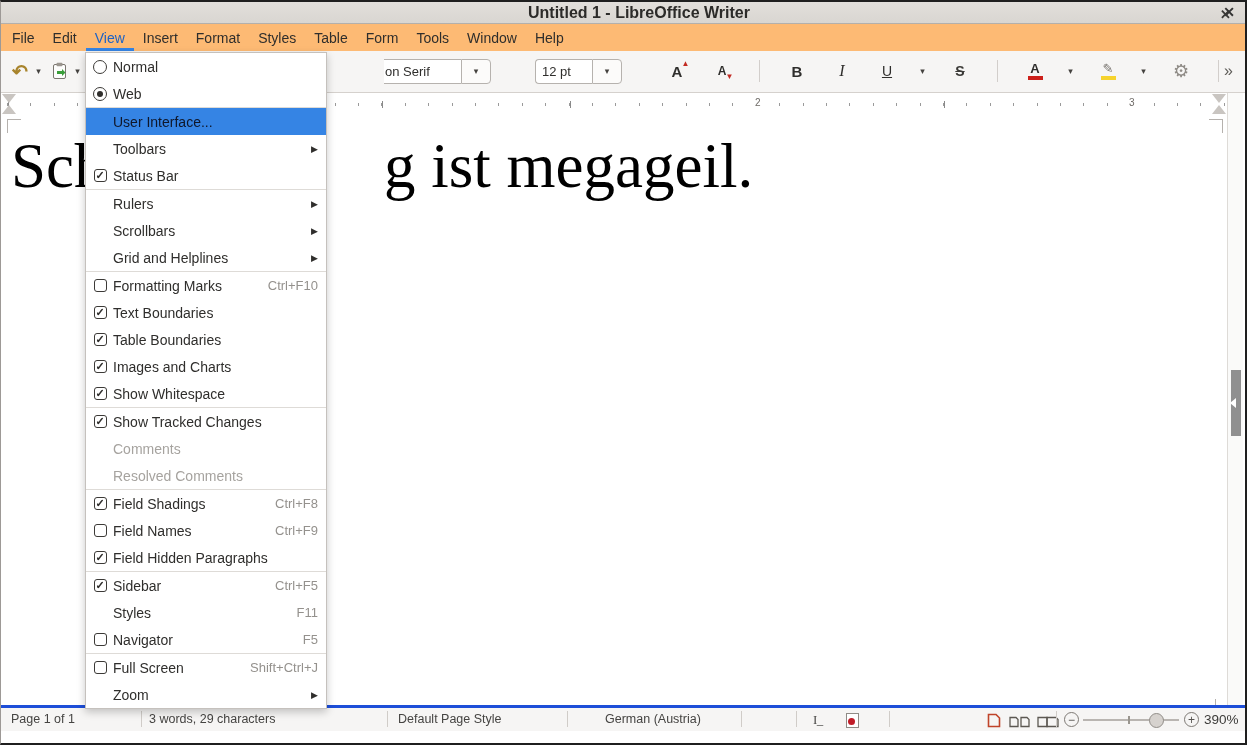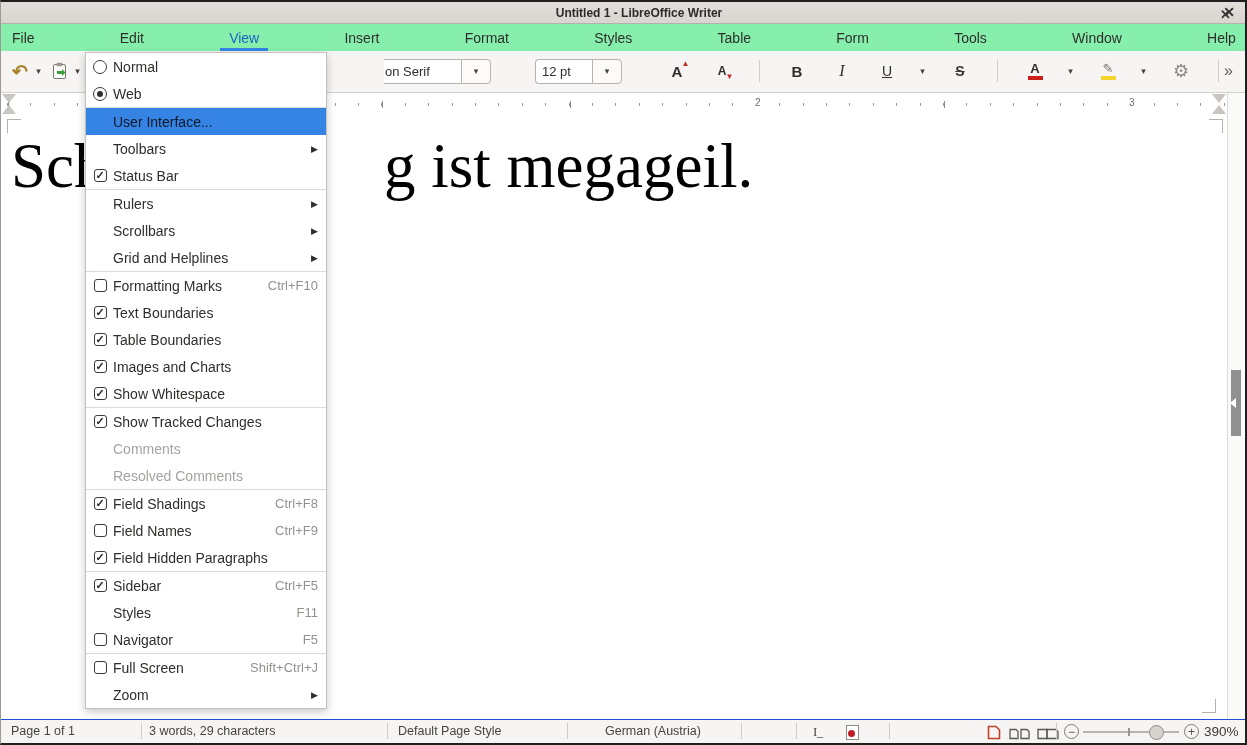--- a/index.html
+++ b/index.html
@@ -6,27 +6,27 @@
   body{width:1247px;height:745px;position:relative;overflow:hidden;
        font-family:"Liberation Sans",sans-serif;background:#fff;
        -webkit-font-smoothing:antialiased;}
   #win{position:absolute;inset:0;border-top:2px solid #1f1f1f;border-right:2px solid #1f1f1f;
        border-bottom:2px solid #1f1f1f;border-left:1px solid #9d9996;box-sizing:border-box;}
 
   
   .titlebar{position:absolute;left:0;right:0;top:0;height:21px;
             background:linear-gradient(#e2dfdb,#d9d6d1);border-bottom:1px solid #b4b0ab;
             display:flex;align-items:center;justify-content:center;}
-  .titlebar .title{font-weight:bold;font-size:12px;color:#2c2b29;margin-left:32px;}
+  .titlebar .title{font-weight:bold;font-size:16px;color:#2c2b29;margin-left:32px;}
   .win-close{position:absolute;right:10px;top:1px;font-size:14px;font-weight:bold;color:#333;
              cursor:pointer;line-height:19px;}
 
   
-  .menubar{position:absolute;left:0;right:0;top:22px;height:27px;background:#86efac;
-           display:flex;align-items:stretch;padding-left:2px;justify-content:space-between;}
+  .menubar{position:absolute;left:0;right:0;top:22px;height:27px;background:#fdba74;
+           display:flex;align-items:stretch;padding-left:2px;}
   .mb-item{padding:0 9px;display:flex;align-items:center;font-size:14px;color:#2f2e2c;
            position:relative;cursor:default;}
   .mb-item.active{color:#1c62c5;}
   .mb-item.active::after{content:"";position:absolute;left:0;right:0;bottom:0;height:3px;background:#3584e4;}
   .doc-close{position:absolute;right:14px;top:5px;font-size:13px;font-weight:bold;color:#3a3936;}
 
   
   .toolbar{position:absolute;left:0;right:0;top:49px;height:41px;background:#f6f5f4;
            border-bottom:1px solid #d5d1cd;}
   .tb-left{position:absolute;left:6px;top:0;height:40px;display:flex;align-items:center;gap:2px;}
@@ -85,22 +85,22 @@
   .corner.br{border-bottom:1px solid #b5b1ad;border-right:1px solid #b5b1ad;}
 
   
   .vscroll{position:absolute;right:2px;top:91px;bottom:23px;width:15px;background:#fafaf9;
            border-left:1px solid #dedbd7;}
   .vthumb{position:absolute;left:3px;right:2px;top:277px;height:66px;background:#909090;cursor:pointer;}
   .vthumb .handle{position:absolute;left:-1px;top:28px;width:0;height:0;
         border-top:5px solid transparent;border-bottom:5px solid transparent;border-right:6px solid #fff;}
 
   
-  .statusbar{position:absolute;left:0;right:0;bottom:0;height:23px;background:#f6f5f4;
-             border-top:1px solid #1d4ed8;font-size:12.5px;color:#454442;}
+  .statusbar{position:absolute;left:0;right:0;bottom:12px;height:23px;background:#f6f5f4;
+             border-top:3px solid #1d4ed8;font-size:12.5px;color:#454442;}
   .sb-cell{position:absolute;top:4px;white-space:nowrap;cursor:pointer;}
   .sb-sep{position:absolute;top:3px;width:1px;height:16px;background:#d0ccc8;}
   .insert-mode{font-family:"Liberation Serif",serif;font-size:13px;color:#4a4946;}
   .mod-doc{position:absolute;top:5px;width:11px;height:13px;background:#fff;border:1px solid #8f8b86;}
   .mod-doc::after{content:"";position:absolute;left:1px;top:4px;width:7px;height:7px;border-radius:50%;background:#c01c28;}
   .zoomtrack{position:absolute;top:11px;height:2px;background:#b9b5b1;}
   .zoomtick{position:absolute;top:8px;width:2px;height:8px;background:#9a968f;}
   .zoomthumb{position:absolute;top:5px;width:13px;height:13px;border-radius:50%;
              background:#d6d2ce;border:1px solid #918d88;cursor:pointer;}
   .zoombtn{position:absolute;top:4px;width:15px;height:15px;border:1px solid #7e7a75;border-radius:50%;

